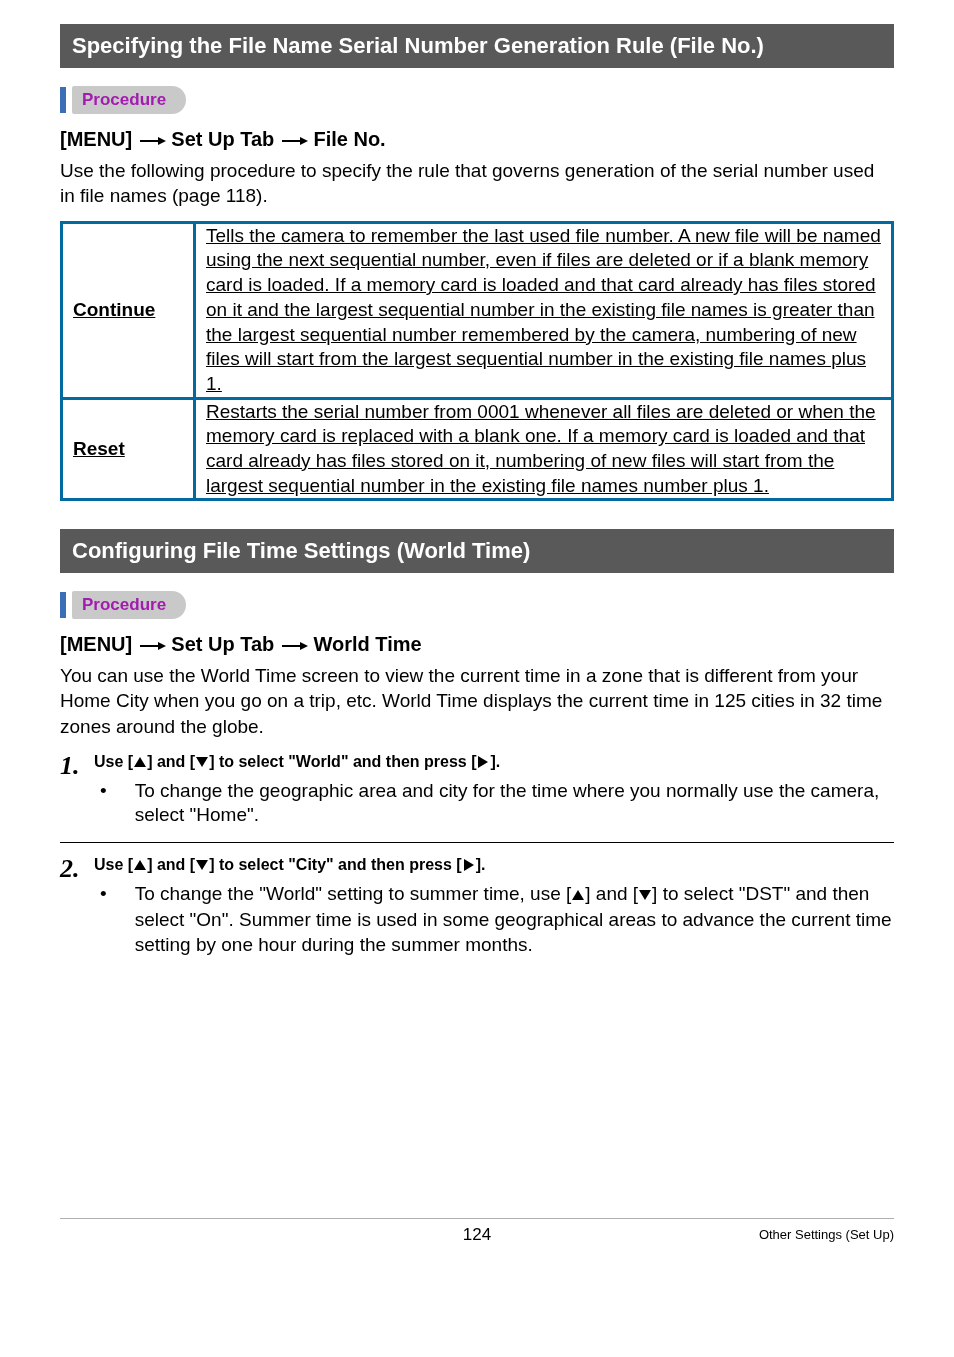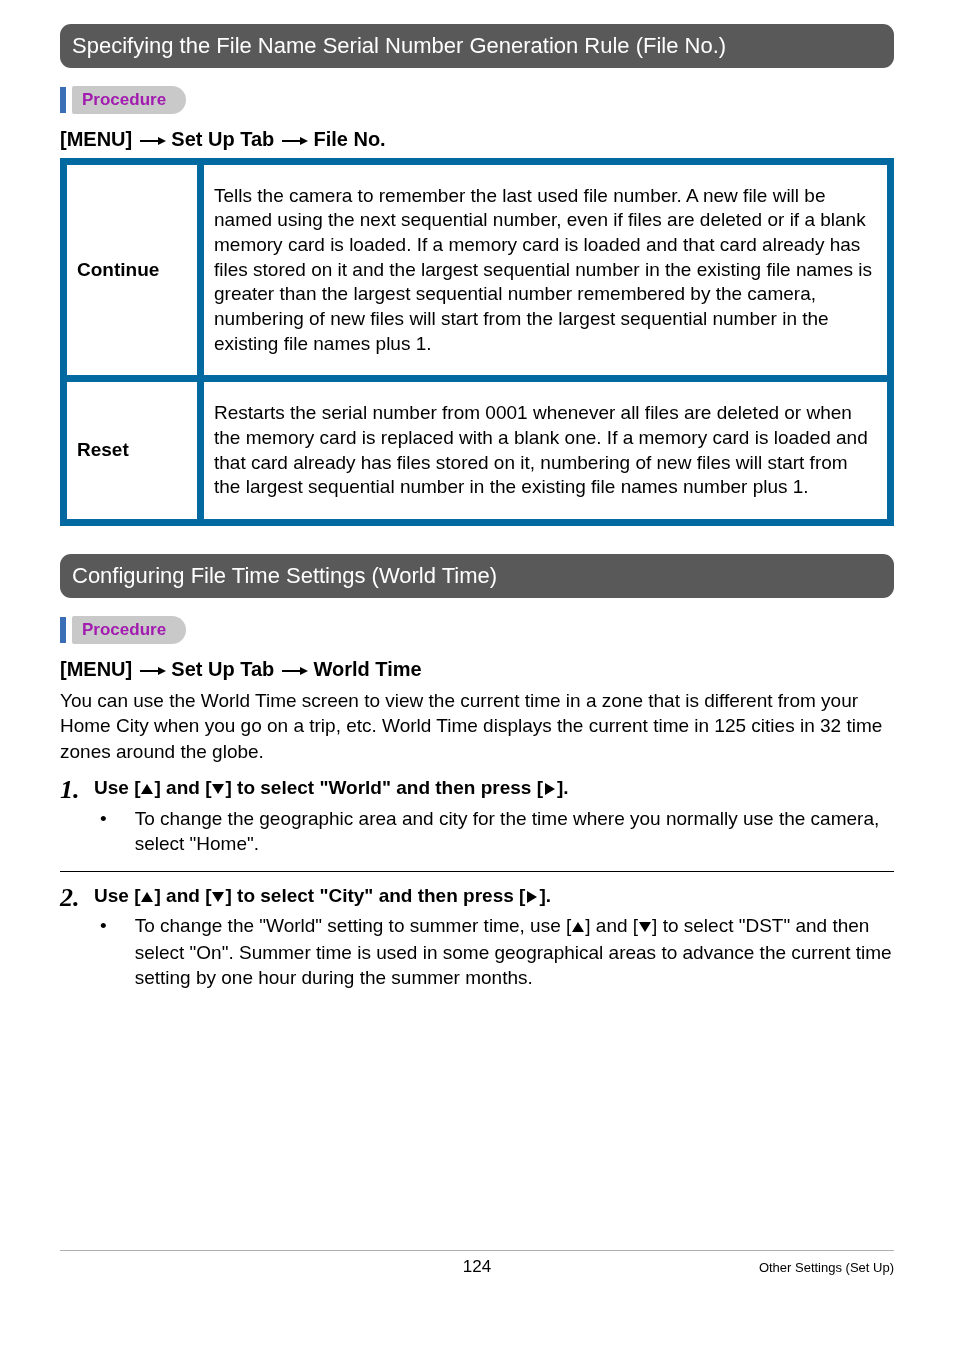--- a/index.html
+++ b/index.html
@@ -10,24 +10,24 @@
     color: #000;
     width: 954px;
   }
   .page {
     padding: 24px 60px 40px 60px;
     box-sizing: border-box;
   }
   .section-bar {
     background: #595959;
     color: #ffffff;
-    font-weight: normal;
+    font-weight: bold;
     font-size: 22px;
     padding: 8px 12px;
-    border-radius: 11px;
+    border-radius: 0;
     line-height: 1.25;
     margin-bottom: 14px;
   }
   .proc-row {
     display: flex;
     align-items: center;
     margin-top: 18px;
     margin-bottom: 6px;
   }
   .vbar {
@@ -59,25 +59,26 @@
     line-height: 1.35;
     margin: 4px 0 12px 0;
   }
   table.info {
     border-collapse: collapse;
     width: 100%;
     margin-top: 6px;
     margin-bottom: 28px;
   }
   table.info td {
-    border: 7px solid #0369a1;
-    padding: 19px 10px;
+    border: 3px solid #0369a1;
+    padding: 0 10px;
     font-size: 19px;
     vertical-align: middle;
     line-height: 1.3;
+    text-decoration: underline;
   }
   table.info td.label {
     font-weight: bold;
     width: 110px;
   }
   .step {
     display: flex;
     align-items: flex-start;
     margin-top: 12px;
   }
@@ -88,21 +89,21 @@
     font-size: 26px;
     min-width: 28px;
     margin-right: 6px;
     line-height: 1.1;
   }
   .step-body {
     flex: 1;
   }
   .step-title {
     font-weight: bold;
-    font-size: 19px;
+    font-size: 16px;
     line-height: 1.3;
   }
   .bullet {
     display: flex;
     align-items: flex-start;
     margin-top: 4px;
   }
   .bullet-dot {
     font-size: 19px;
     margin: 0 6px 0 6px;
@@ -168,20 +169,21 @@
     <span>Set Up Tab</span>
     <span class="arrow">
       <svg width="28" height="12" viewBox="0 0 28 12">
           <line x1="2" y1="6" x2="20" y2="6" stroke="#000" stroke-width="2"></line>
           <polygon points="20,2 28,6 20,10" fill="#000"></polygon>
         </svg>
     </span>
     <span>File No.</span>
   </div>
 
+  <div class="body-text">Use the following procedure to specify the rule that governs generation of the serial number used in file names (page 118).</div>
 
   <table class="info">
     <tbody>
         <tr>
       <td class="label">Continue</td>
       <td>Tells the camera to remember the last used file number. A new file will be named using the next sequential number, even if files are deleted or if a blank memory card is loaded. If a memory card is loaded and that card already has files stored on it and the largest sequential number in the existing file names is greater than the largest sequential number remembered by the camera, numbering of new files will start from the largest sequential number in the existing file names plus 1.</td>
     </tr>
     <tr>
       <td class="label">Reset</td>
       <td>Restarts the serial number from 0001 whenever all files are deleted or when the memory card is replaced with a blank one. If a memory card is loaded and that card already has files stored on it, numbering of new files will start from the largest sequential number in the existing file names number plus 1.</td>

